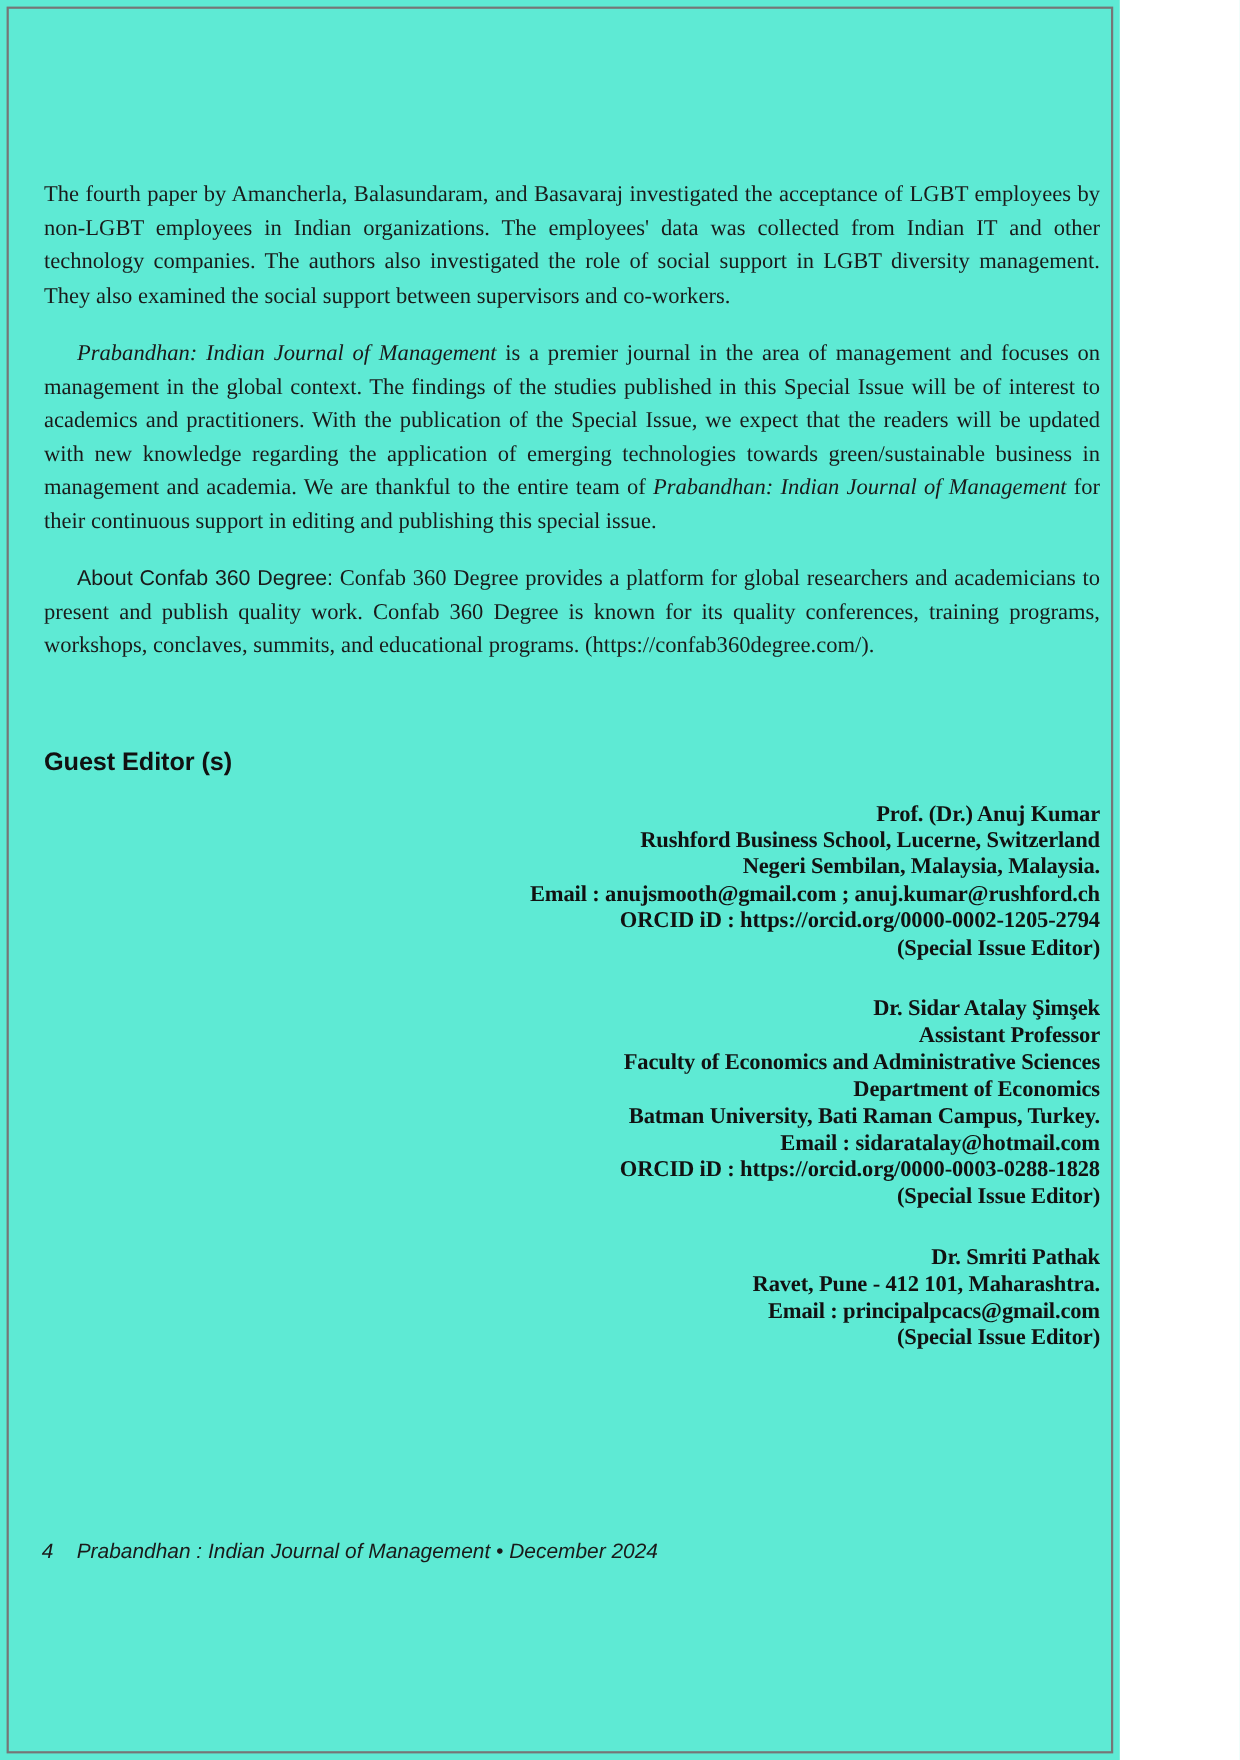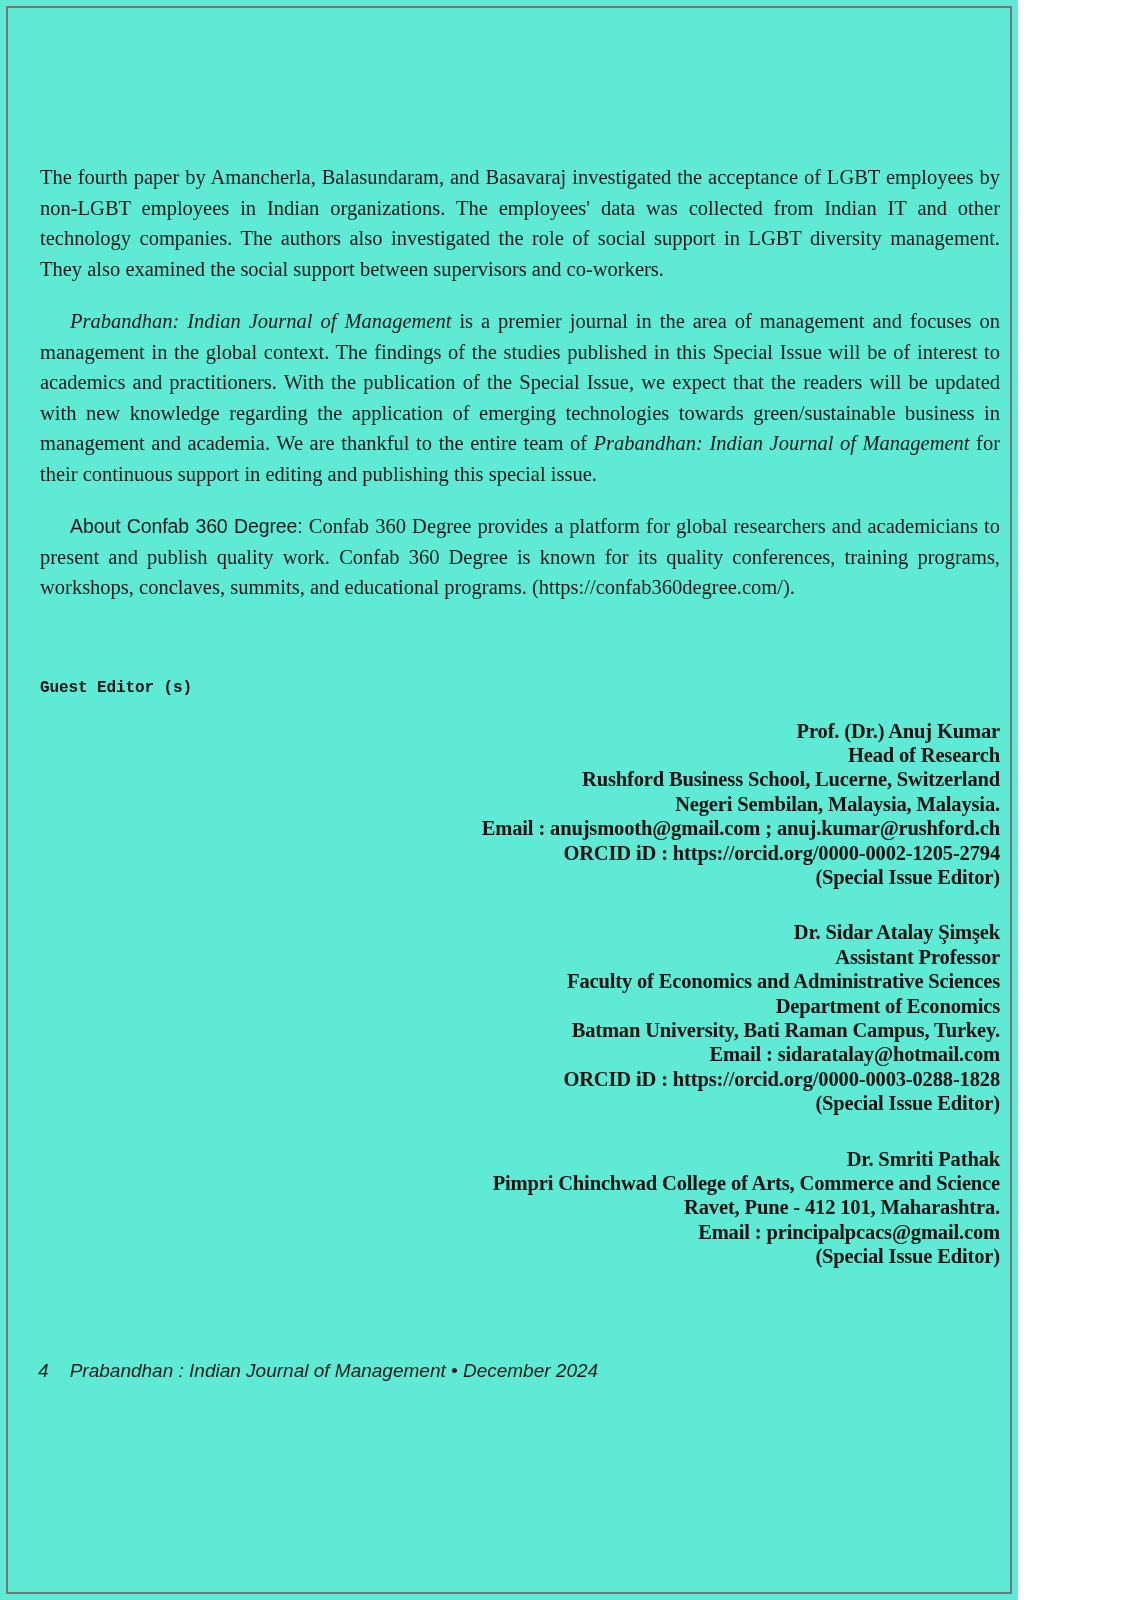--- a/index.html
+++ b/index.html
@@ -59,23 +59,23 @@
     font-size: 19.5px;
     letter-spacing: -0.1px;
   }
 
   
   .editors {
     margin-top: 76px;
   }
 
   .editors-heading {
-    font-family: Liberation Mono, monospace;
+    font-family: Liberation Sans, sans-serif;
     font-weight: bold;
-    font-size: 16px;
+    font-size: 23px;
     color: #111111;
     letter-spacing: -0.1px;
     margin: 0 0 22px 0;
   }
 
   .editor-block {
     font-family: "Liberation Serif", "DejaVu Serif", serif;
     font-weight: bold;
     font-size: 20.5px;
     line-height: 24.4px;
@@ -87,21 +87,21 @@
   .editor-block .line {
     display: block;
     white-space: nowrap;
     text-align: right;
   }
 
   
   .footer {
     position: absolute;
     left: 38px;
-    top: 1360px;
+    top: 1400px;
     font-family: "Liberation Sans", "DejaVu Sans", sans-serif;
     font-style: italic;
     font-size: 19px;
     color: #1a1a1a;
     white-space: pre;
   }
 </style>
 </head>
 <body>
 
@@ -119,42 +119,40 @@
     <p class="para indent">
       <span class="lead-bold">About Confab 360 Degree:</span><span> Confab 360 Degree provides a platform for global researchers and academicians to present and publish quality work. Confab 360 Degree is known for its quality conferences, training programs, workshops, conclaves, summits, and educational programs. (https://confab360degree.com/).</span>
     </p>
 
     <div class="editors">
 
       <div class="editors-heading">Guest Editor (s)</div>
 
       <div class="editor-block">
         <span class="line">Prof. (Dr.) Anuj Kumar</span>
-        <span class="line">Head of Research</span>
         <span class="line">Rushford Business School, Lucerne, Switzerland</span>
         <span class="line">Negeri Sembilan, Malaysia, Malaysia.</span>
         <span class="line">Email : anujsmooth@gmail.com ; anuj.kumar@rushford.ch</span>
         <span class="line">ORCID iD : https://orcid.org/0000-0002-1205-2794</span>
         <span class="line">(Special Issue Editor)</span>
       </div>
 
       <div class="editor-block">
         <span class="line">Dr. Sidar Atalay Şimşek</span>
         <span class="line">Assistant Professor</span>
         <span class="line">Faculty of Economics and Administrative Sciences</span>
         <span class="line">Department of Economics</span>
         <span class="line">Batman University, Bati Raman Campus, Turkey.</span>
         <span class="line">Email : sidaratalay@hotmail.com</span>
         <span class="line">ORCID iD : https://orcid.org/0000-0003-0288-1828</span>
         <span class="line">(Special Issue Editor)</span>
       </div>
 
       <div class="editor-block">
         <span class="line">Dr. Smriti Pathak</span>
-        <span class="line">Pimpri Chinchwad College of Arts, Commerce and Science</span>
         <span class="line">Ravet, Pune - 412 101, Maharashtra.</span>
         <span class="line">Email : principalpcacs@gmail.com</span>
         <span class="line">(Special Issue Editor)</span>
       </div>
 
     </div>
   </div>
 
   <div class="footer">4    Prabandhan : Indian Journal of Management • December 2024</div>
 

